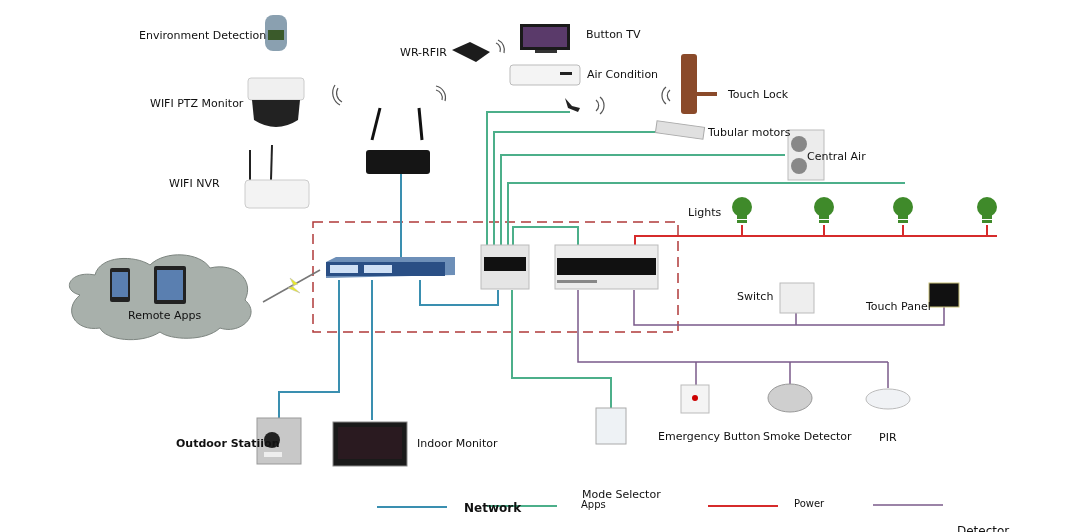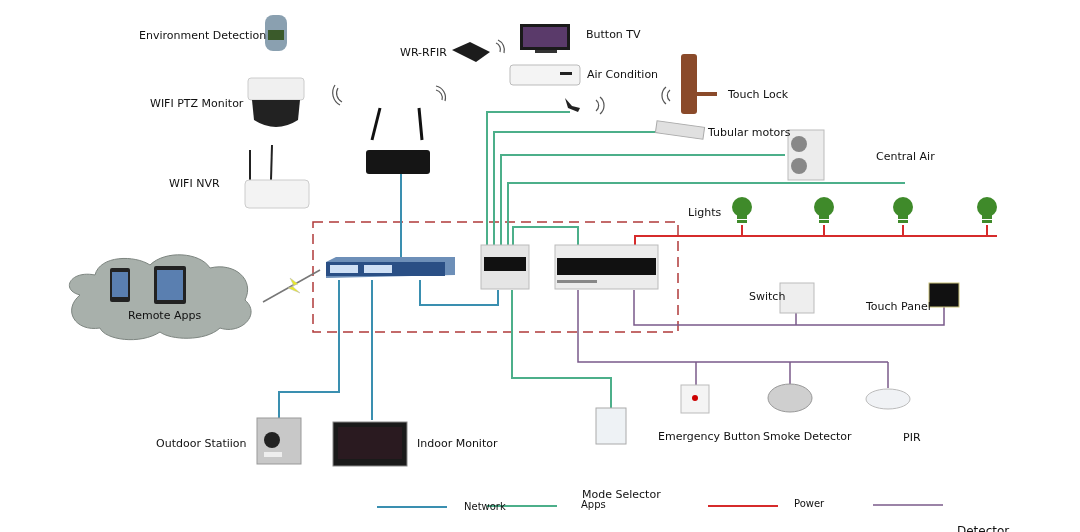--- a/index.html
+++ b/index.html
@@ -195,28 +195,28 @@
 </svg>
 
 <div class="lbl" style="left:139px;top:29px;">Environment Detection</div>
 <div class="lbl" style="left:150px;top:97px;">WIFI PTZ Monitor</div>
 <div class="lbl" style="left:169px;top:177px;">WIFI NVR</div>
 <div class="lbl" style="left:400px;top:46px;">WR-RFIR</div>
 <div class="lbl" style="left:586px;top:28px;">Button TV</div>
 <div class="lbl" style="left:587px;top:68px;">Air Condition</div>
 <div class="lbl" style="left:728px;top:88px;">Touch Lock</div>
 <div class="lbl" style="left:708px;top:126px;">Tubular motors</div>
-<div class="lbl" style="left:876px;top:150px;">Central Air</div>
+<div class="lbl" style="left:807px;top:150px;">Central Air</div>
 <div class="lbl" style="left:688px;top:206px;">Lights</div>
-<div class="lbl" style="left:737px;top:290px;margin-left:12px;">Switch</div>
+<div class="lbl" style="left:737px;top:290px;">Switch</div>
 <div class="lbl" style="left:866px;top:288px;margin-top:12px;">Touch Panel</div>
 <div class="lbl" style="left:128px;top:309px;">Remote Apps</div>
-<div class="lbl" style="left:156px;top:437px;">Outdoor Statiion</div>
+<div class="lbl" style="left:176px;top:437px;font-weight:bold;">Outdoor Statiion</div>
 <div class="lbl" style="left:417px;top:437px;">Indoor Monitor</div>
 <div class="lbl" style="left:582px;top:452px;margin-top:36px;">Mode Selector</div>
 <div class="lbl" style="left:658px;top:430px;">Emergency Button</div>
 <div class="lbl" style="left:763px;top:430px;">Smoke Detector</div>
-<div class="lbl" style="left:903px;top:431px;">PIR</div>
-
-<div class="lbl" style="left:464px;top:501px;font-size:10px;">Network</div>
+<div class="lbl" style="left:879px;top:431px;">PIR</div>
+
+<div class="lbl" style="left:464px;top:501px;font-size:12px;font-weight:bold;">Network</div>
 <div class="lbl" style="left:581px;top:499px;font-size:10px;">Apps</div>
 <div class="lbl" style="left:794px;top:498px;font-size:10px;">Power</div>
 <div class="lbl" style="left:957px;top:524px;font-size:12px;">Detector</div>
 
 </body></html>

